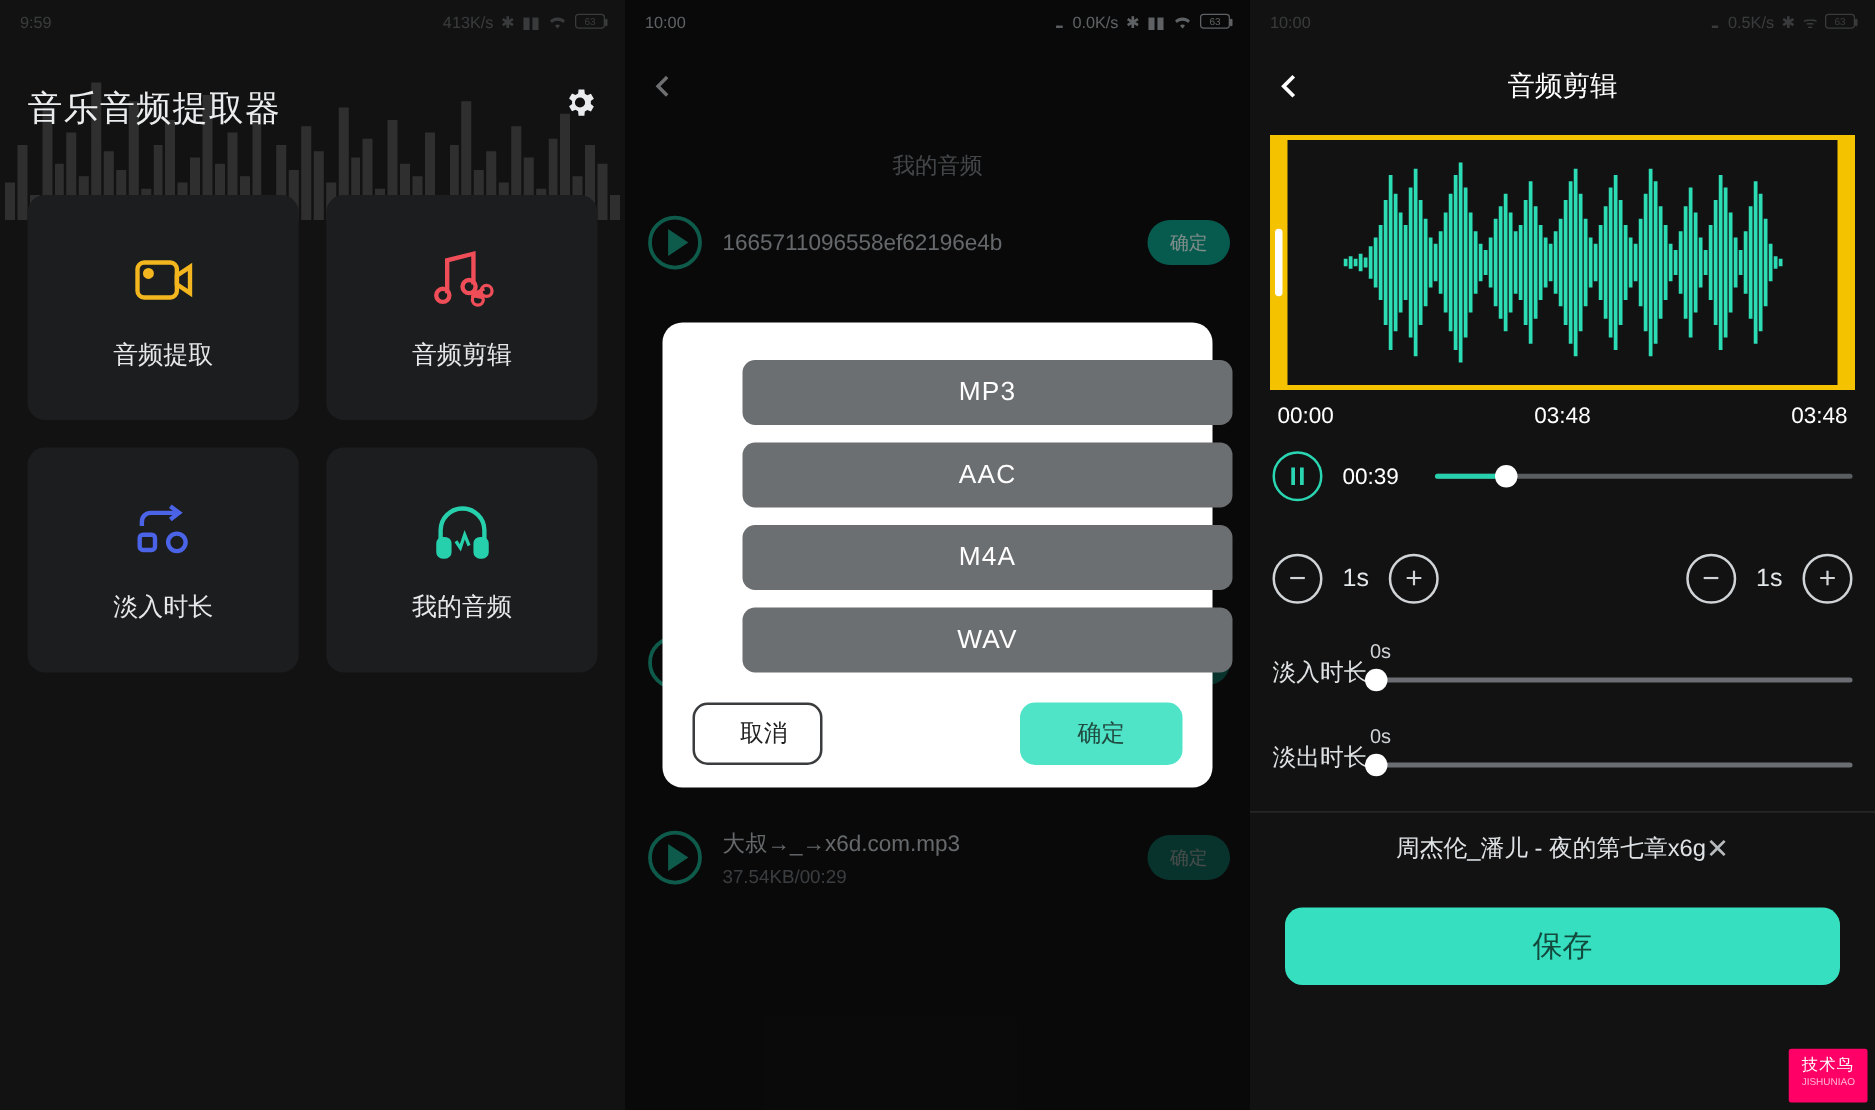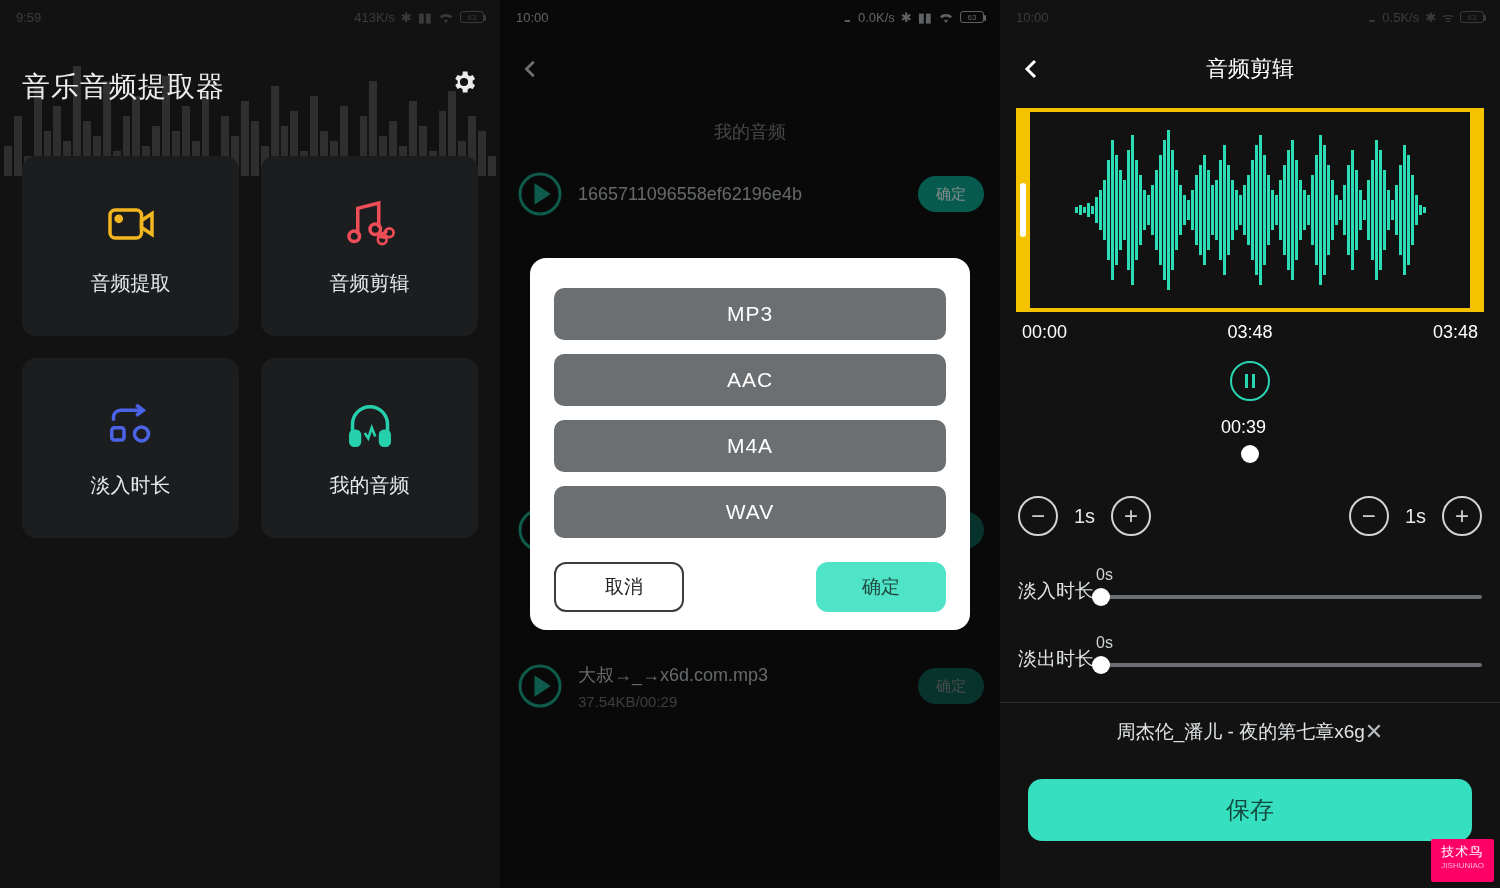--- a/index.html
+++ b/index.html
@@ -66,40 +66,40 @@
   .s2-play { width:48px; height:48px; flex:none; }
   .s2-text { flex:1; overflow:hidden;}
   .s2-text .t1 { color:#b9bfc3; font-size:18px; white-space:nowrap; overflow:hidden; text-overflow:ellipsis;}
   .s2-text .t2 { color:#6b7074; font-size:15px; margin-top:6px;}
   .s2-btn { background:#0ea78f; color:#e8fff9; border:none; border-radius:18px; width:66px; height:36px; font-size:15px;}
   .s2-btn.dim { opacity:.5;}
   .s2-pad { height:220px;}
   
   .dialog-mask { position:absolute; inset:0; background:rgba(0,0,0,0.45); z-index:10; display:flex; align-items:center; justify-content:center;}
   .dialog { width:88%; background:#fff; border-radius:16px; padding:30px 24px 18px 24px;}
-  .dlg-opt { background:#6c6f72; color:#fff; border:none; width:100%; height:52px; border-radius:10px; margin-bottom:14px; font-size:21px; letter-spacing:1px;}
+  .dlg-opt { background:#6c6f72; color:#fff; border:none; width:100%; height:52px; border-radius:10px; margin-bottom:14px; font-size:21px; letter-spacing:1px;margin-left:40px;}
   .dlg-row { display:flex; justify-content:space-between; margin-top:10px;}
-  .dlg-cancel { width:130px; height:50px; background:#fff; border:2px solid #3a3c3e; border-radius:12px; font-size:19px; color:#222;padding-left:10px;}
+  .dlg-cancel { width:104px; height:50px; background:#fff; border:2px solid #3a3c3e; border-radius:12px; font-size:19px; color:#222;padding-left:10px;}
   .dlg-ok { width:130px; height:50px; background:#4fe4c7; border:none; border-radius:12px; font-size:19px; color:#204b41;}
   
   .s3-header { height: 70px; display:flex; align-items:center; padding:0 20px; color:#fff;}
   .s3-header .back { width:24px; height:24px; }
   .s3-title-c { flex:1; text-align:center; font-size:22px; margin-left:-24px; font-weight:500;}
   .wave-box { margin: 4px 16px 0 16px; position:relative; height:204px; }
   .wave-frame { position:absolute; inset:0; border:4px solid #f5c200; }
   .wave-frame::before, .wave-frame::after { content:""; position:absolute; top:-4px; bottom:-4px; width:14px; background:#f5c200;}
   .wave-frame::before { left:-4px;}
   .wave-frame::after { right:-4px;}
   .wave-knob { position:absolute; top:50%; width:6px; height:54px; background:#fff; border-radius:3px; transform:translateY(-50%);}
   .wave-knob.l { left:0;}
   .wave-knob.r { right:0;}
   .wave-canvas { position:absolute; inset:4px 12px; display:flex; align-items:center; justify-content:center; gap:1px;}
   .wave-canvas span { width:3px; background:#2cdcb5;}
   .time-axis { display:flex; justify-content:space-between; padding:10px 22px 0 22px; font-size:18px; color:#fff;}
-  .play-row { display:flex; align-items:center; gap:16px; padding:18px 18px 0 18px;flex-direction:column;}
+  .play-row { display:flex; align-items:center; gap:16px; padding:18px 18px 0 18px;}
   .pause-btn { width:40px; height:40px; border-radius:50%; border:2px solid #2ad6b2; display:flex; align-items:center; justify-content:center;}
   .pause-btn span { width:3px; height:14px; background:#2ad6b2; margin:0 2px;}
   .cur-time { color:#fff; font-size:18px; width:58px;}
   .prog { flex:1; position:relative; height:20px;}
   .prog::before { content:""; position:absolute; left:0; right:0; top:50%; height:4px; background:#5a5e61; border-radius:2px; transform:translateY(-50%);}
   .prog .fill { position:absolute; left:0; top:50%; height:4px; background:#27d0ac; border-radius:2px; transform:translateY(-50%);}
   .prog .thumb { position:absolute; top:50%; width:18px; height:18px; background:#fff; border-radius:50%; transform:translate(-50%,-50%);}
   .step-row { display:flex; justify-content:space-between; align-items:center; padding:42px 18px 0 18px;}
   .step-grp { display:flex; align-items:center; gap:16px;}
   .circ-btn { width:40px; height:40px; border-radius:50%; border:2px solid #d0d4d7; color:#d0d4d7; display:flex; align-items:center; justify-content:center; font-size:24px; line-height:1;}

